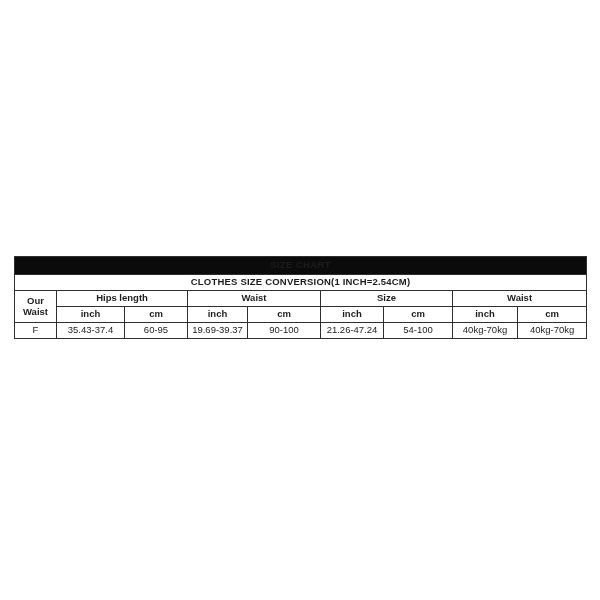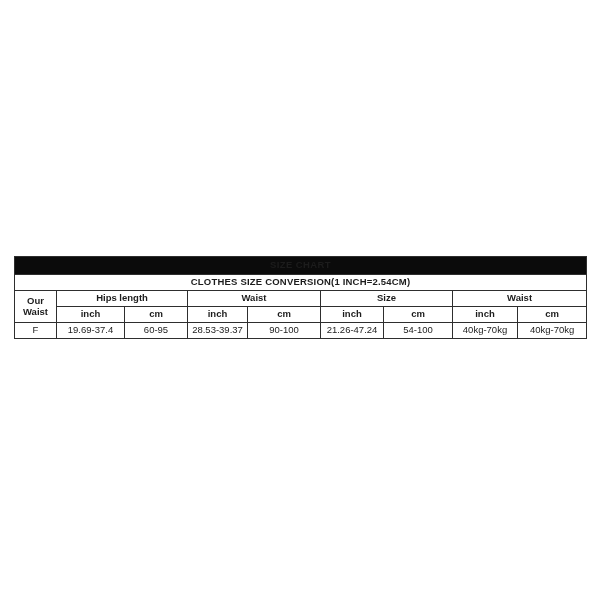--- a/index.html
+++ b/index.html
@@ -109,23 +109,23 @@
         <td>cm</td>
         <td>inch</td>
         <td>cm</td>
         <td>inch</td>
         <td>cm</td>
         <td>inch</td>
         <td>cm</td>
       </tr>
       <tr class="data-row">
         <td>F</td>
-        <td>19.69-37.4</td>
+        <td>35.43-37.4</td>
         <td>60-95</td>
-        <td>28.53-39.37</td>
+        <td>19.69-39.37</td>
         <td>90-100</td>
         <td>21.26-47.24</td>
         <td>54-100</td>
         <td>40kg-70kg</td>
         <td>40kg-70kg</td>
       </tr>
     </tbody>
   </table>
 </div>
 

